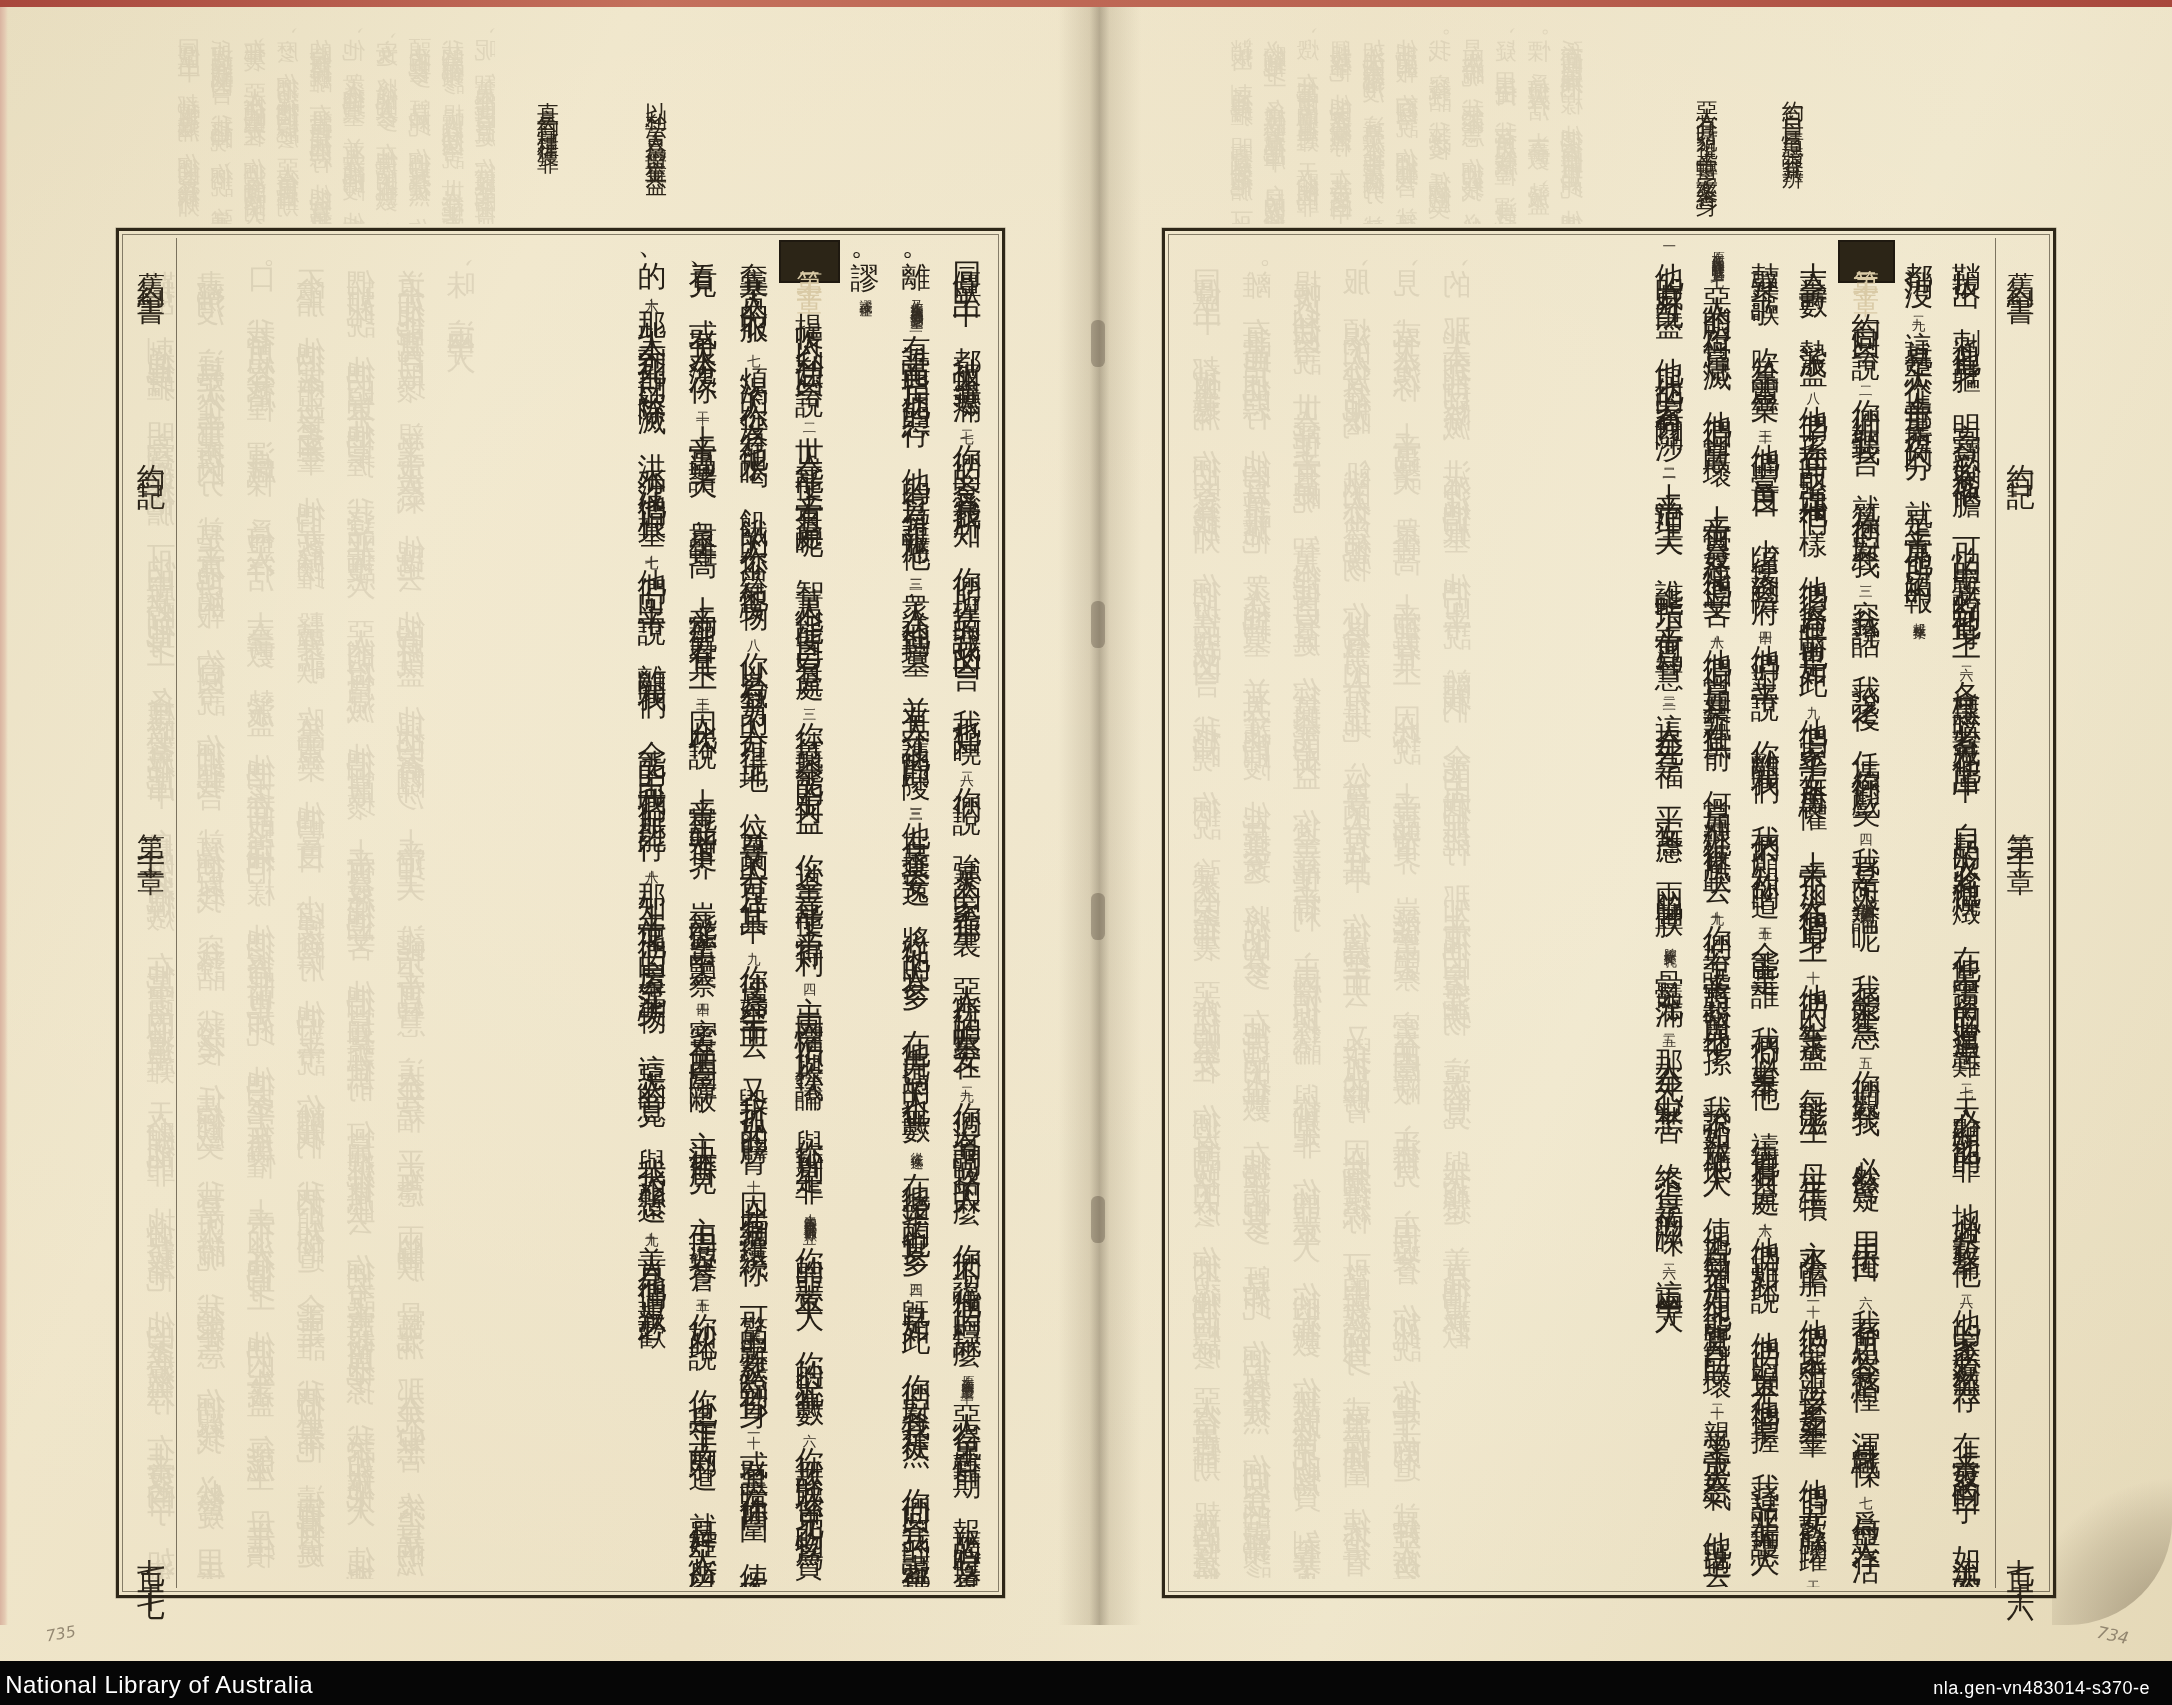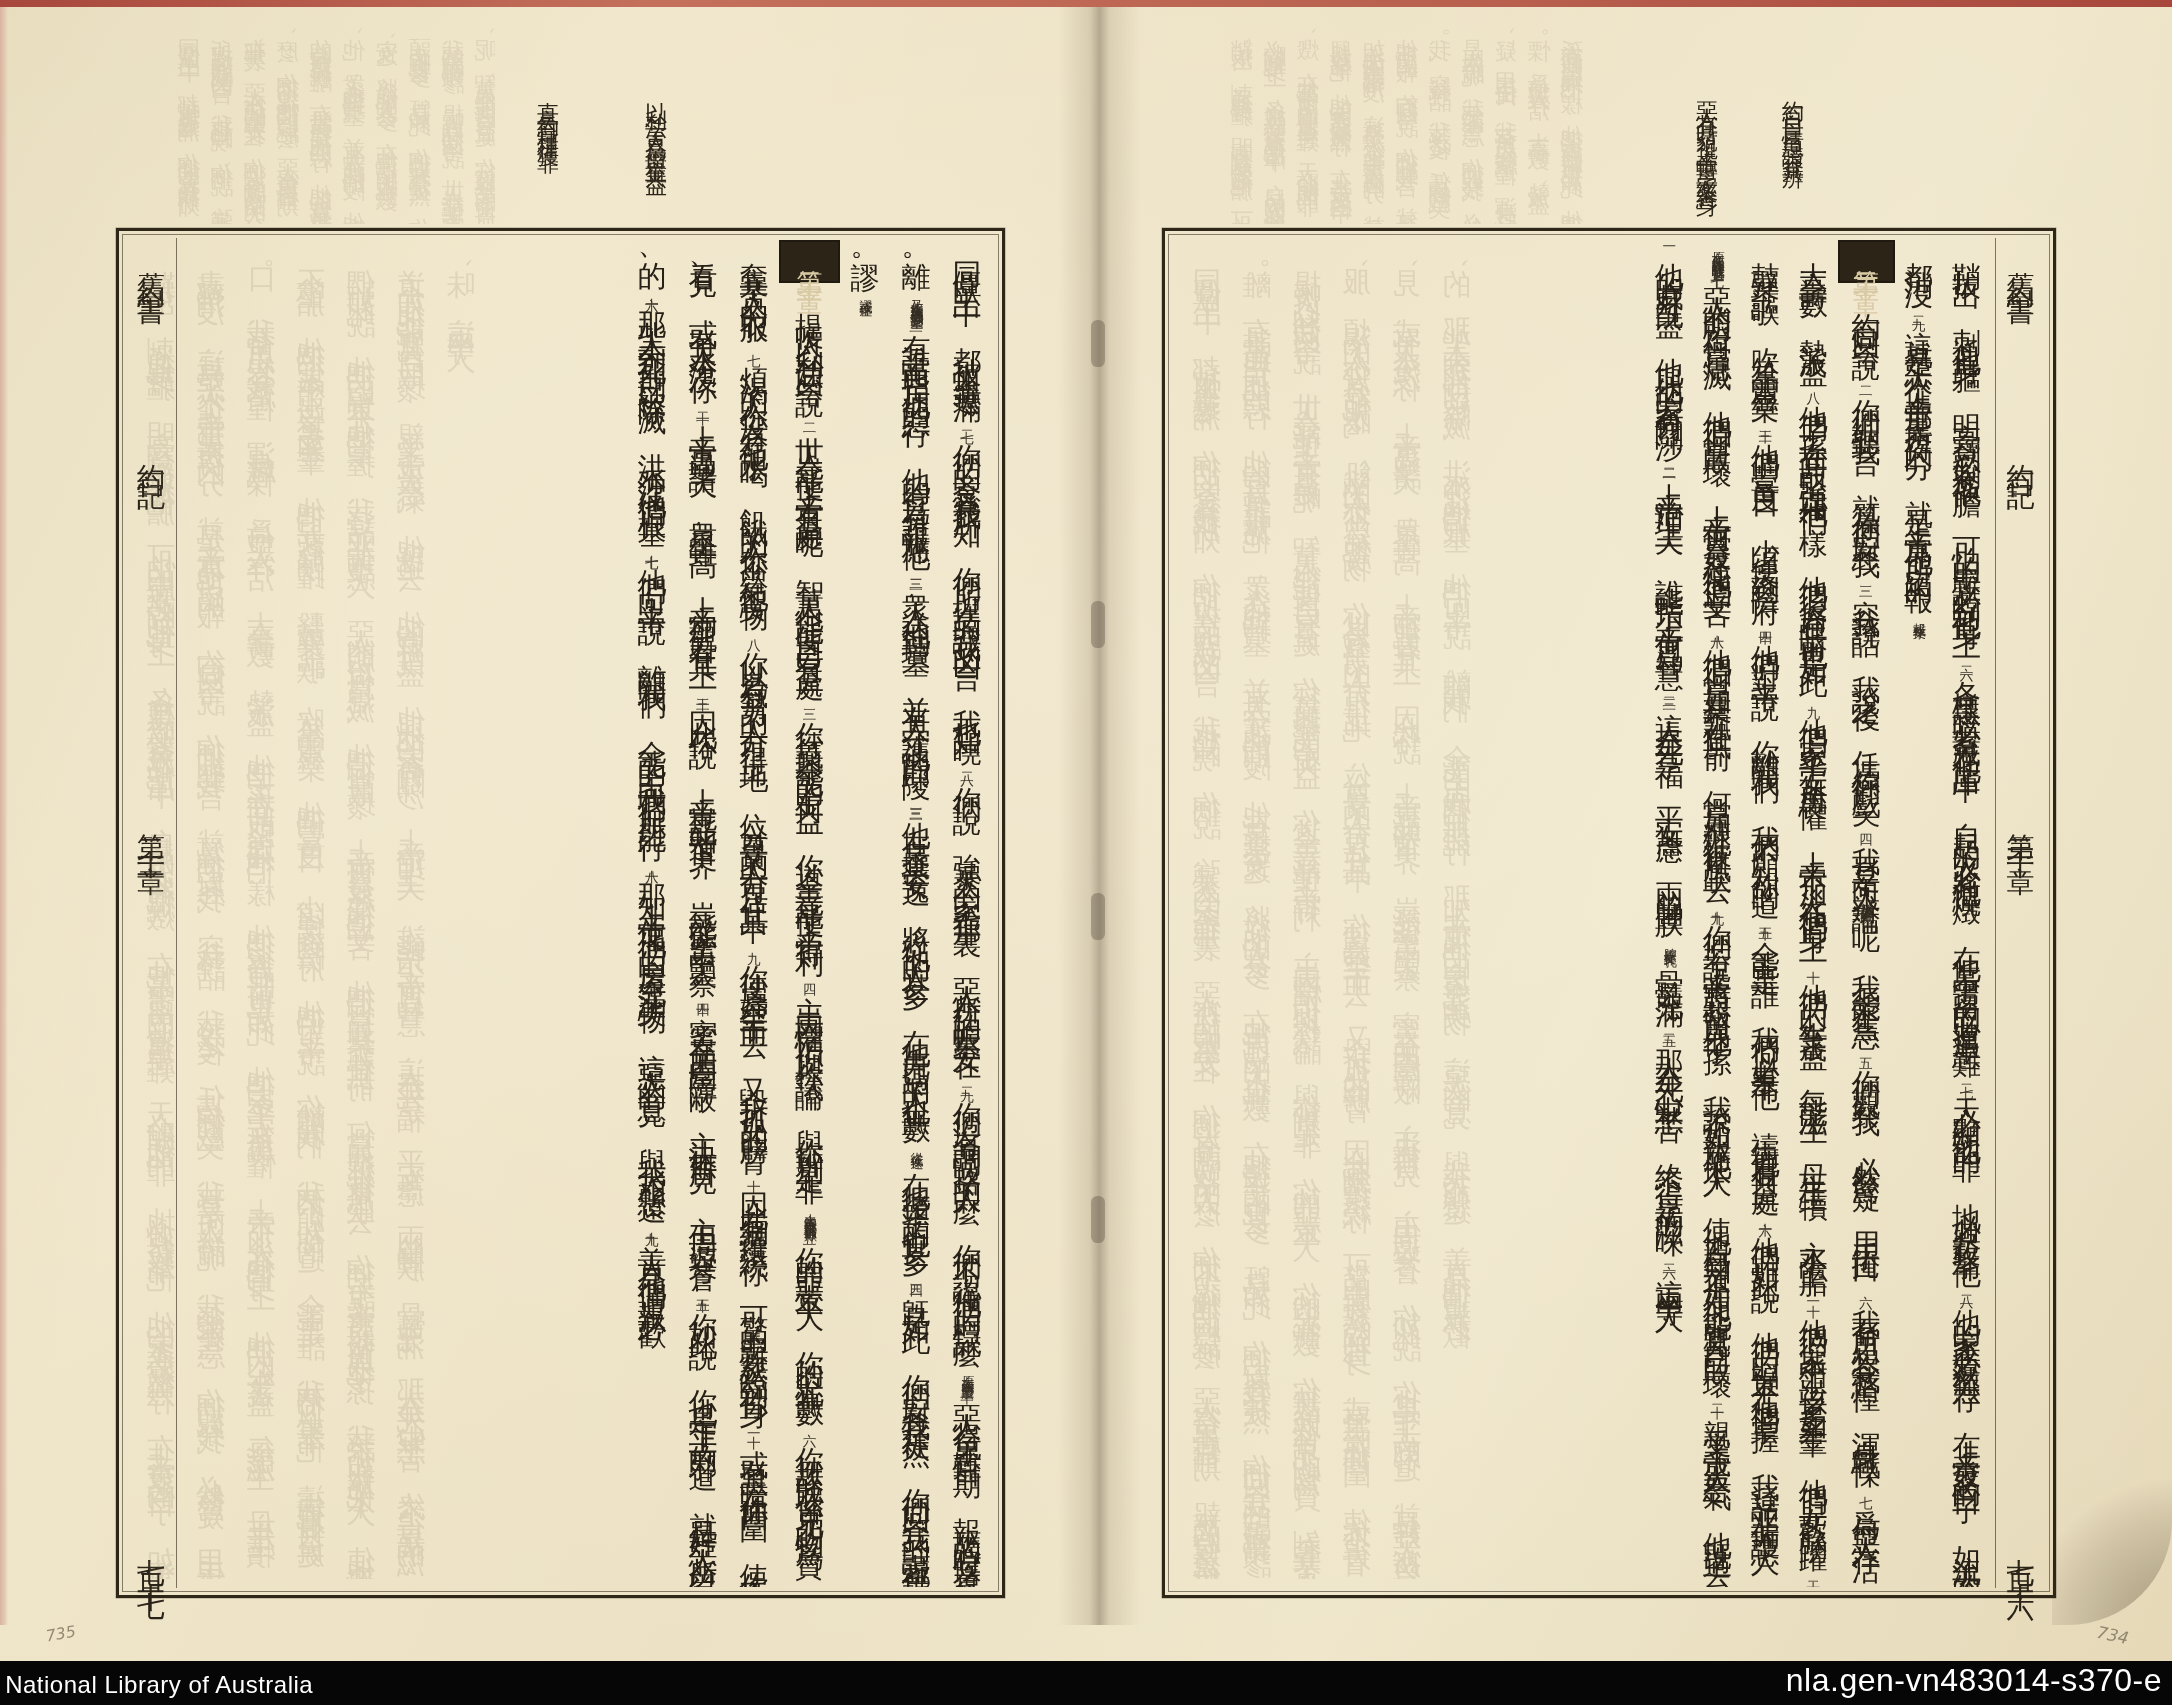--- a/index.html
+++ b/index.html
@@ -66,21 +66,21 @@
   .mn-r2{left:1614px;top:83px;width:108px;}
   
   .pencil{position:absolute;font-family:"DejaVu Sans",sans-serif;color:rgba(125,112,92,.8);
     font-style:italic;z-index:4;}
   .pc-left{left:46px;top:1625px;font-size:15.6px;transform:rotate(-10deg);}
   .pc-right{left:2097px;top:1625px;font-size:16.7px;transform:rotate(12deg);}
   
   .footer-bar{position:absolute;left:0;right:0;bottom:0;height:44px;background:#060606;
     color:#fff;font-family:"Liberation Sans","DejaVu Sans",sans-serif;}
   .fb-left{position:absolute;left:5.2px;bottom:6.3px;font-size:24px;letter-spacing:0.5px;}
-  .fb-right{position:absolute;right:10px;bottom:6.3px;font-size:32px;letter-spacing:0.5px;}
+  .fb-right{position:absolute;right:22px;bottom:6.3px;font-size:18px;letter-spacing:0.5px;}
 </style>
 </head>
 <body>
 
 <div class="stage">
   <div class="paper">
     <div class="book-edge-top"></div>
     <div class="book-edge-left"></div>
 
     <div class="ghost ghost-top gt-left">同僵臥土中、都被蛆蟲遮滿。你們的意念爲我所知、你們所揑造的譭我的凶言、我也知曉。你們說、強暴人的家宅在那裏、惡人所住的帳幕安在。你們沒有詢問過路的人麼、你們不認得他們的標記麼。惡人得免患難日期、報應的時候竟得脫離。有誰當面指斥他的惡行、他的行爲有誰報應他、衆人送他到墳墓、並有人守護他的邱陵、他在泉壤甚安逸、將從他的人甚多、在他先已過的人也無數、在他後頭走的也甚多、旣是如此、你們安慰我是徒然、你們回答我的話盡都錯謬。提幔人以利法回答說。世人豈能使上帝有益處呢、智慧人但能使自己有益處、你行義與全能的主何益、你道全善豈能使上帝得利、主豈因懼怕你與你議論、與你辨別是非。你的罪惡豈不大、你的愆尤無數、你無故強取你弟兄的物爲質、剝奪寒苦人的衣服、煩渴的人你沒有給他水喝、飢餓的人你不曾給他食物。你以爲有勢力的人方可得土地、位分尊貴的人方可居住其中、你使寡婦空手而去、又毀折孤兒的膀臂。因此有網羅環繞你、可驚的患難忽然臨到你身、或有黑暗在你四圍、使你不得看見、或有大水淹沒你、上帝高過諸天、衆星雖高、上帝卻觀看在其上、因此你說、上帝豈能知道下界、豈能從密雲中鑒察、密雲在主四圍障蔽、主決無所見、主但周遊穹蒼。你如此說、你也是守上古的邪道、就是奸惡人所曾行的、那些人未到死期已被除滅、洪水沖沒他們根基、他們向上帝說、離開我們、全能的主向我們無所能行、那知上帝使他們的房屋充滿美物、這惡人的意見、與我大相懸遠、善人見他們遭報必歡</div>

